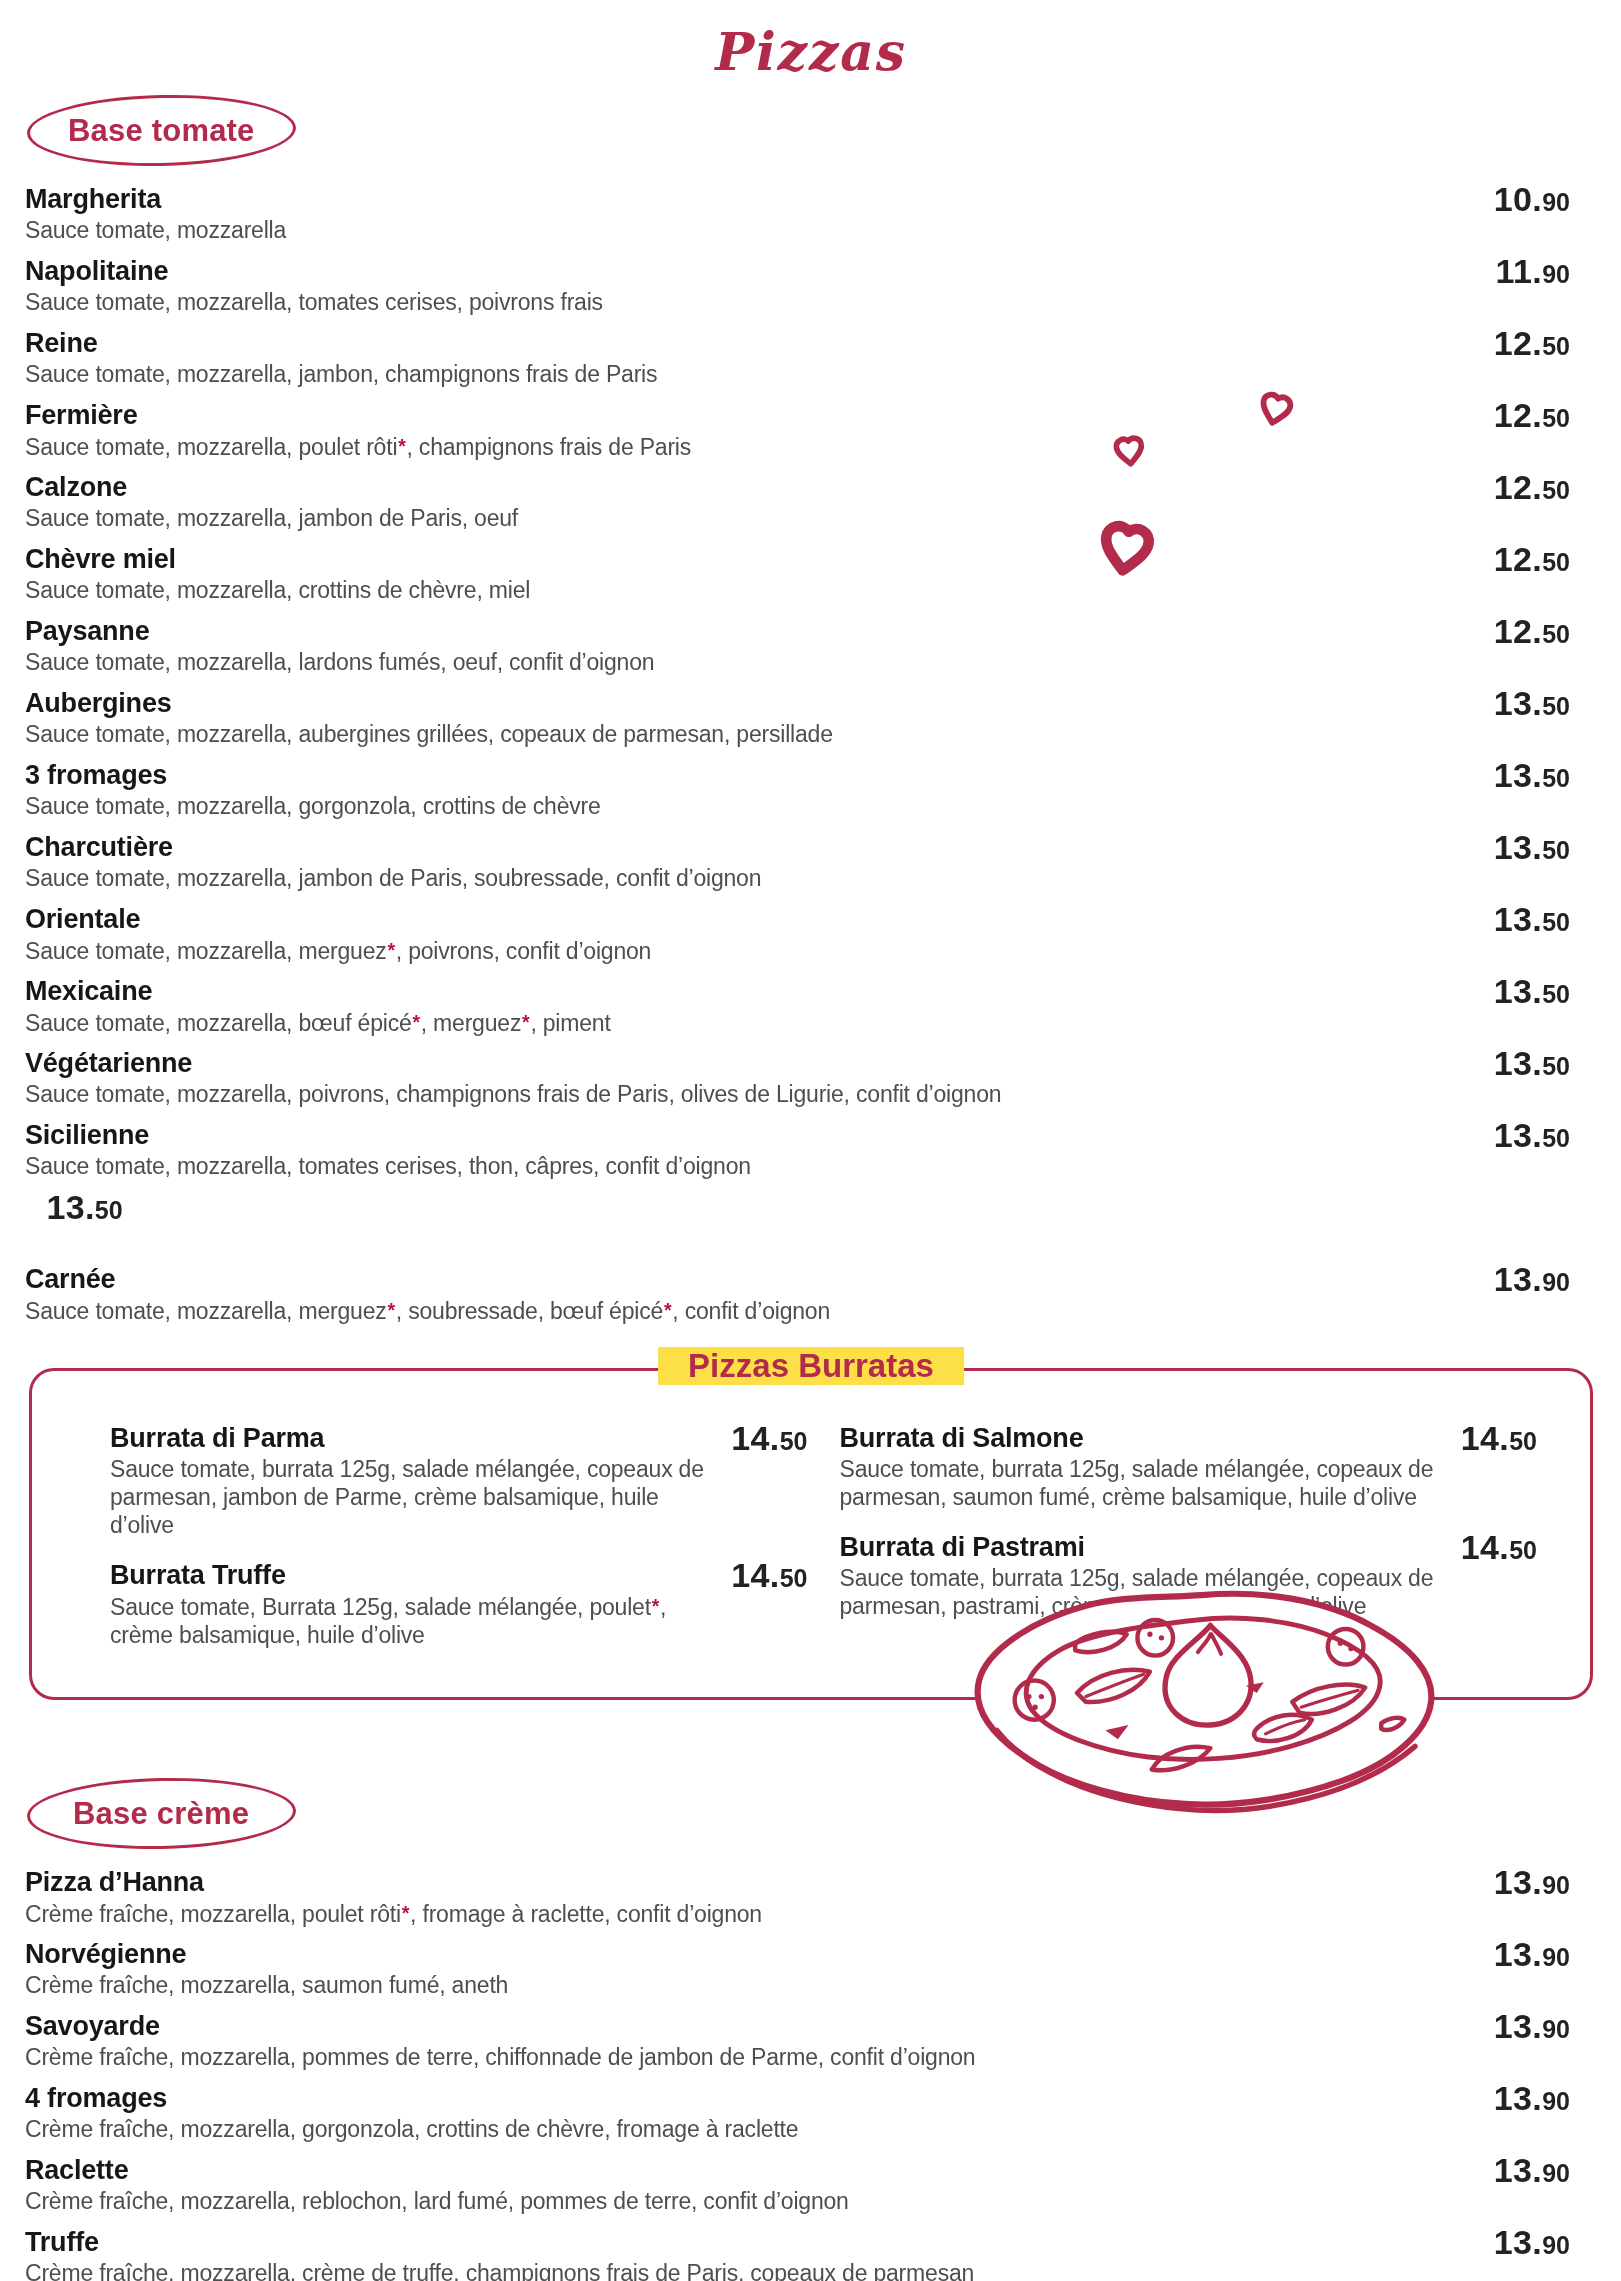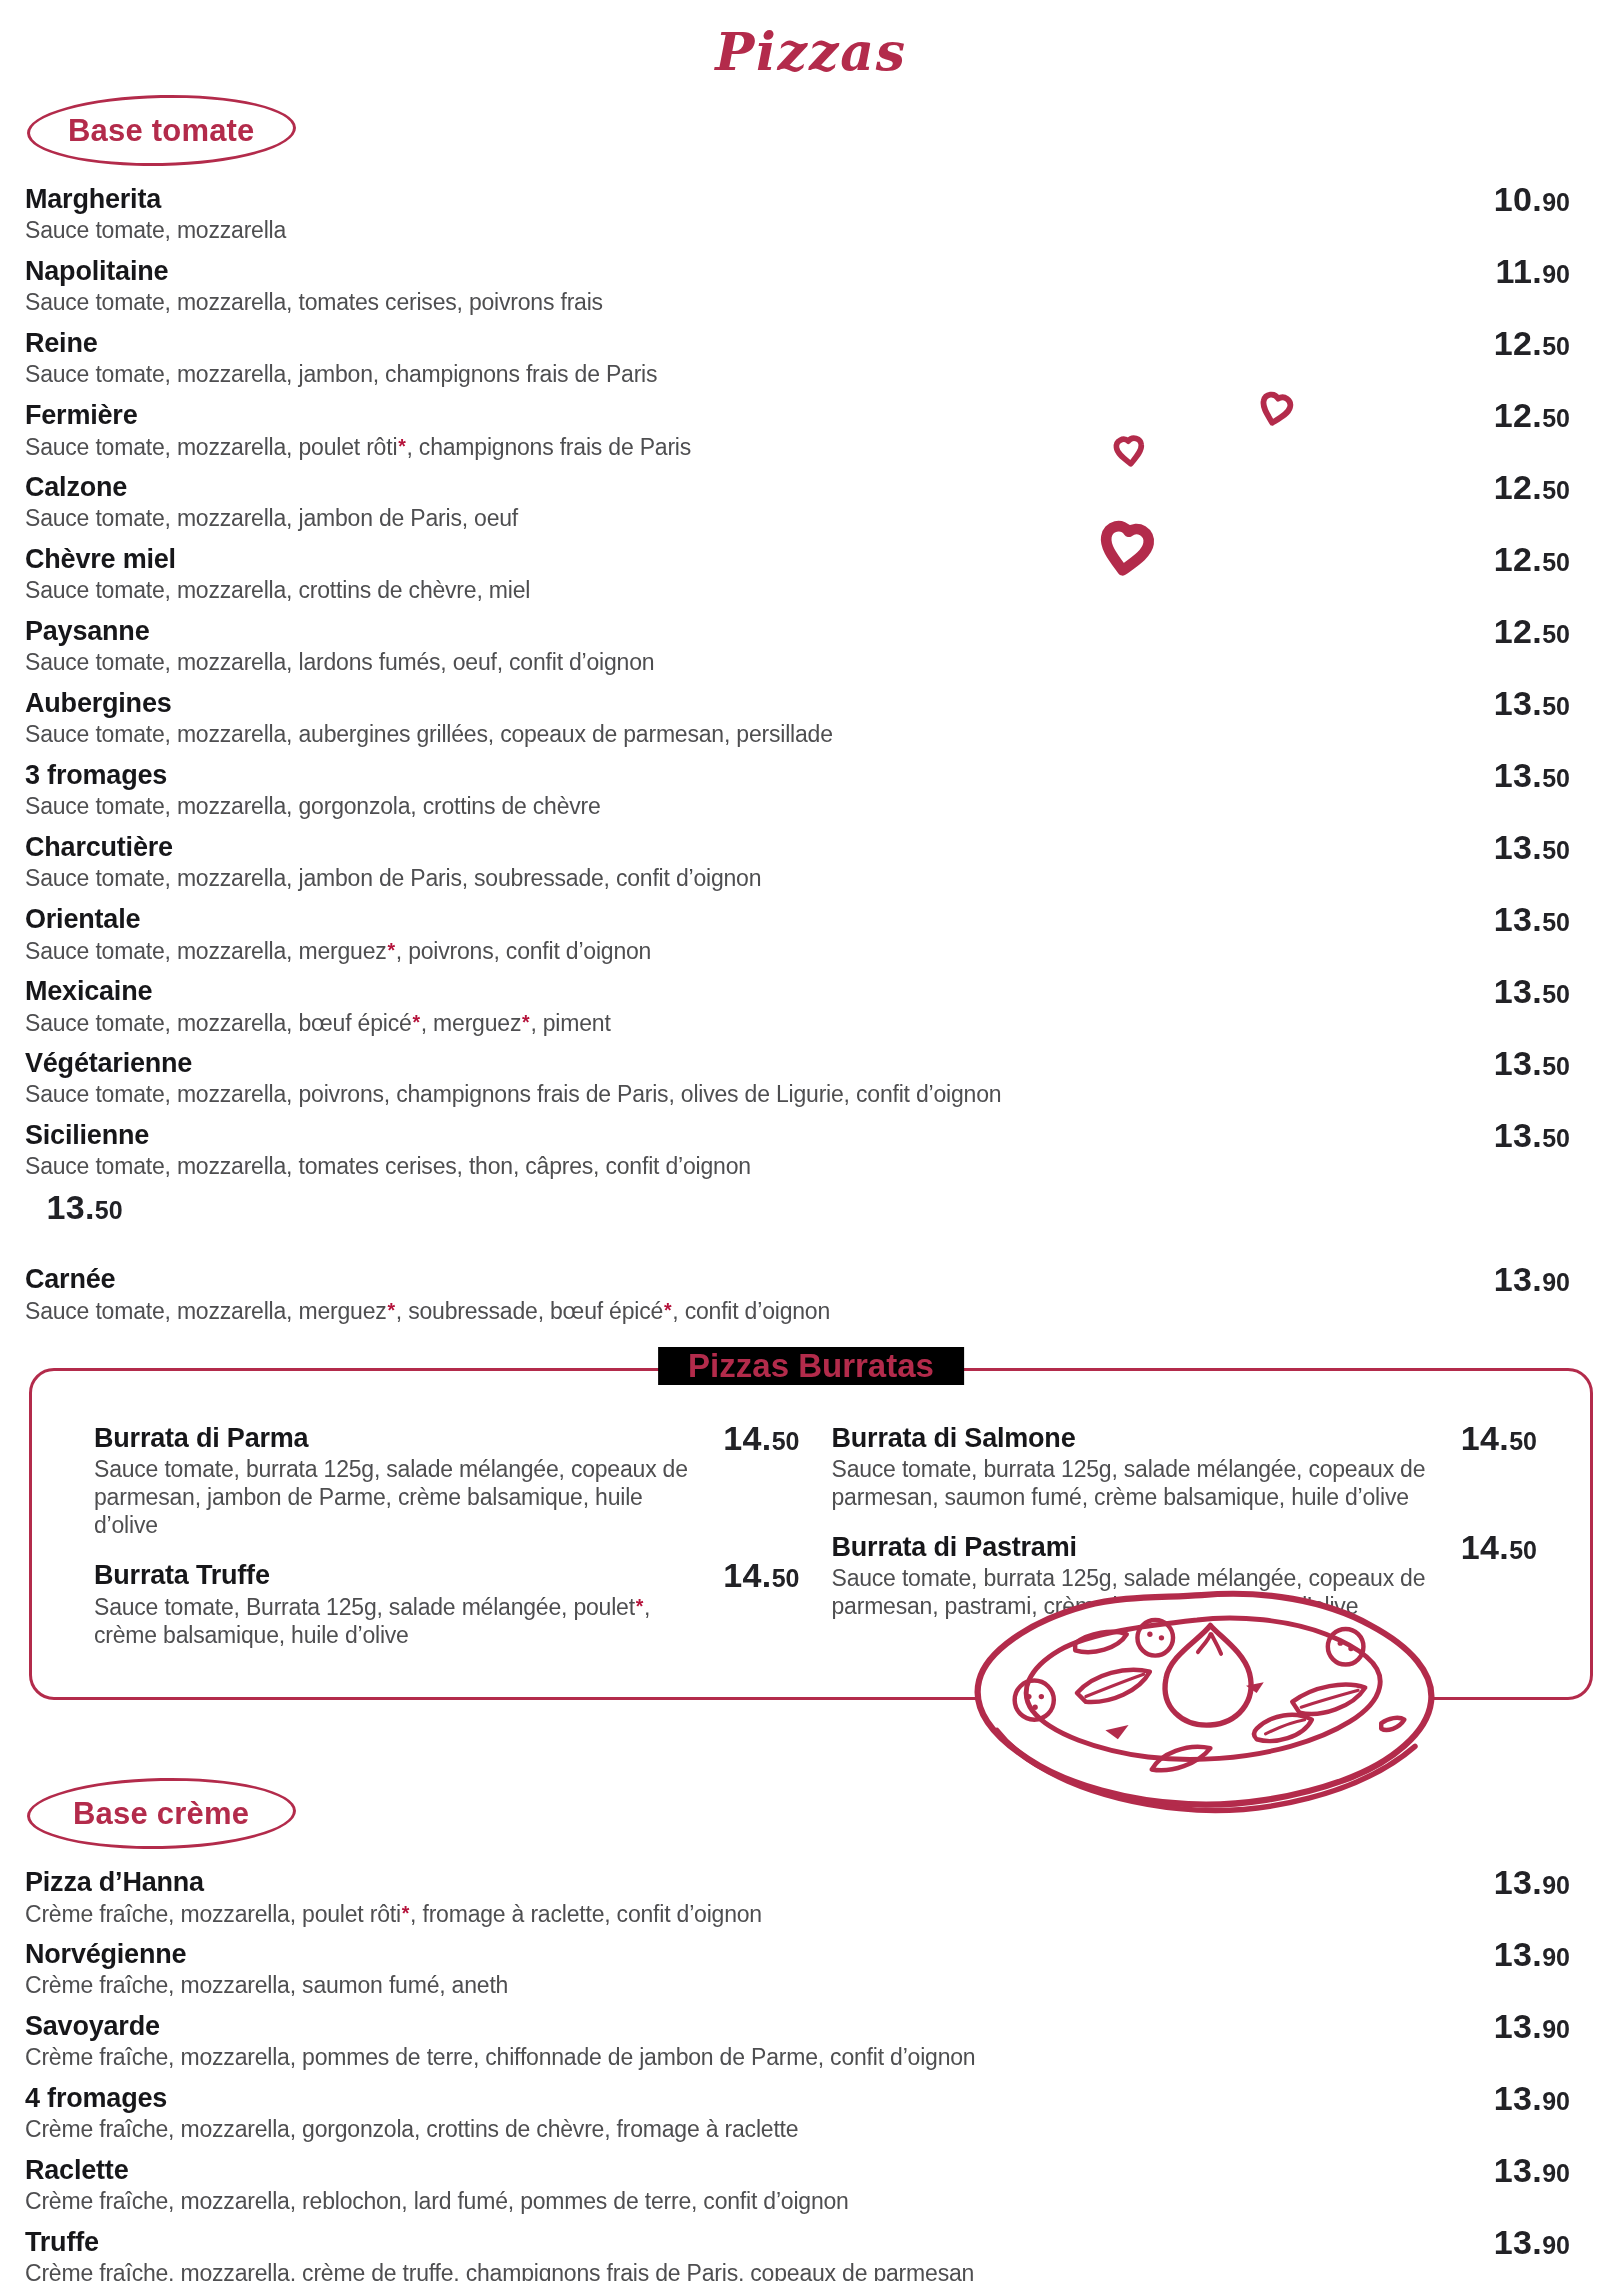--- a/index.html
+++ b/index.html
@@ -57,24 +57,24 @@
   .burrata-box {
     position:relative;
     margin:32px 29px 0 29px;
     border:3.6px solid #b32b4b;
     border-radius:25px;
     min-height:305px;
     padding:52px 53px 27px 62px;
   }
   .burrata-title {
     position:absolute; top:-24px; left:50%; transform:translateX(-50%);
-    background:#000000; padding:0 30px;
+    background:#fde047; padding:0 30px;
     font-size:33px; font-weight:bold; color:#b32b4b; white-space:nowrap;
   }
-  .burrata-cols { display:flex; gap:32px; }
+  .burrata-cols { display:flex; gap:32px;margin-left:16px; }
   .burrata-col { flex:1; min-width:0; }
   .burrata-col .item { height:auto; margin-bottom:21.4px; }
   .burrata-col .item-desc { max-width:606px; }
 
   
   .hearts { position:absolute; left:1098px; top:376px; width:303px; height:232px; }
   .pizza-art { position:absolute; left:943px; top:1588px; width:517px; height:242px; }
 </style>
 </head>
 <body>

